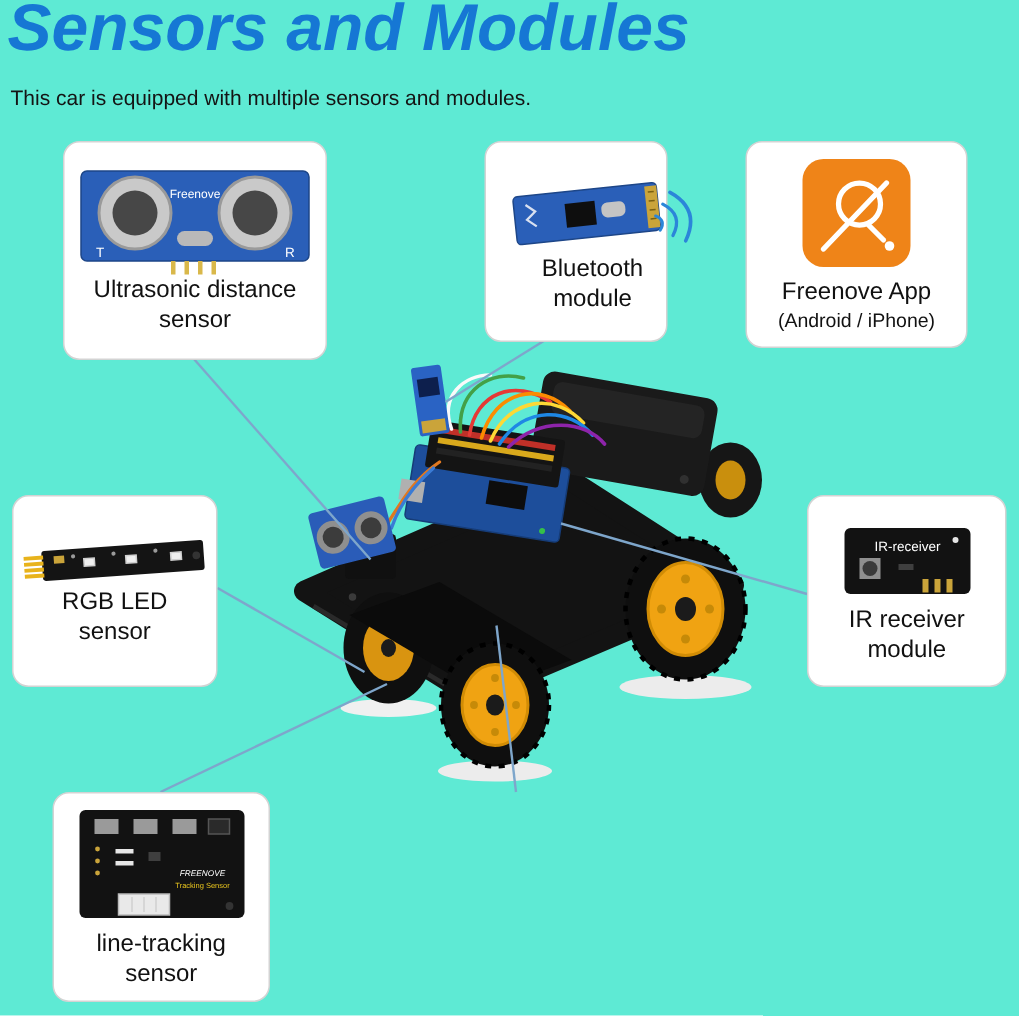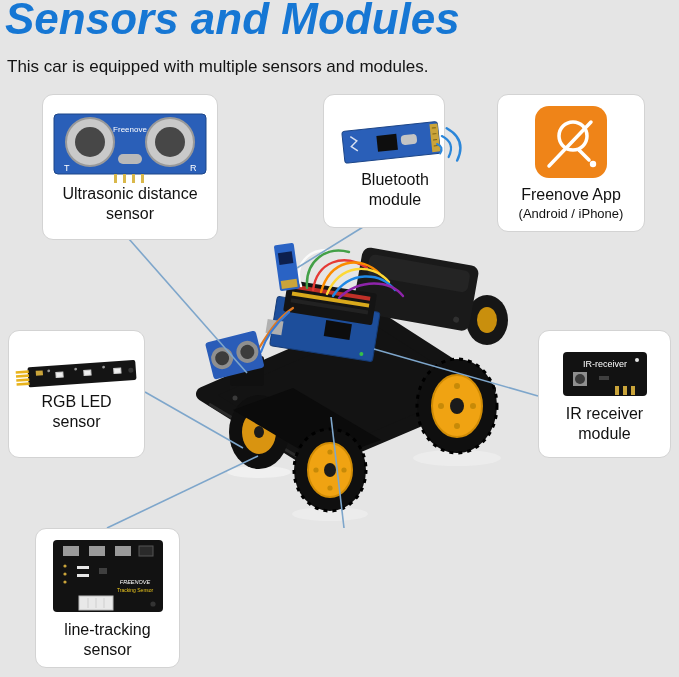--- a/index.html
+++ b/index.html
@@ -1,20 +1,20 @@
 <!DOCTYPE html>
 <html><head>
 <meta charset="utf-8">
 <style>
   html,body{margin:0;padding:0;background:#fff;}
-  #canvas{position:relative;width:679px;height:677px;background:#e5e5e5;overflow:hidden;
+  #canvas{position:relative;width:679px;height:677px;background:#5eead4;overflow:hidden;
           font-family:"Liberation Sans",sans-serif;color:#111;}
   .title{position:absolute;left:5px;top:-6px;margin:0;font-size:44px;font-weight:bold;
          font-style:italic;color:#1677d4;z-index:1;white-space:nowrap;}
-  .subtitle{position:absolute;left:7px;top:57px;margin:0;font-size:17px;color:#141414;z-index:1;}
+  .subtitle{position:absolute;left:7px;top:57px;margin:0;font-size:14px;color:#141414;z-index:1;}
   .callout{position:absolute;background:#fff;border:1px solid #d3d3d3;border-radius:11px;
            display:flex;flex-direction:column;align-items:center;justify-content:center;
            gap:0;padding:6px;box-sizing:border-box;z-index:10;overflow:visible;}
   .label{font-size:16px;line-height:1.25;text-align:center;color:#111;}
   .sublabel{font-size:13px;line-height:1.2;text-align:center;color:#111;margin-top:-4px;}
   #box-ultrasonic{left:42px;top:94px;width:176px;height:146px;}
   #box-ultrasonic .label{max-width:160px;}
   #box-bluetooth{left:323px;top:94px;width:122px;height:134px;padding-left:28px;}
   #box-bluetooth .label{max-width:90px;}
   #box-app{left:497px;top:94px;width:148px;height:138px;gap:5px;}

